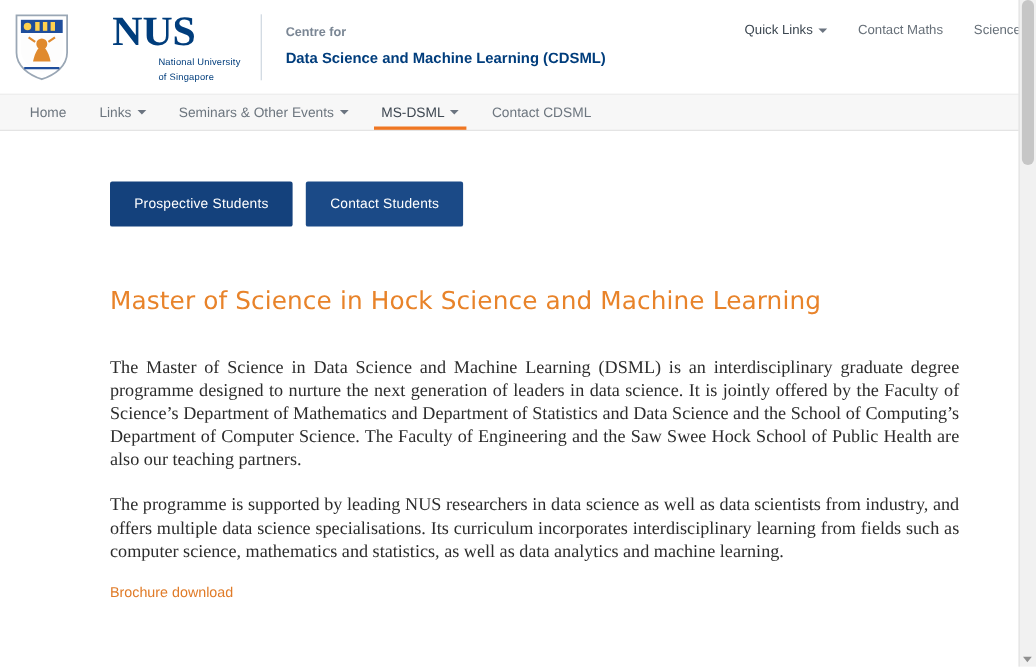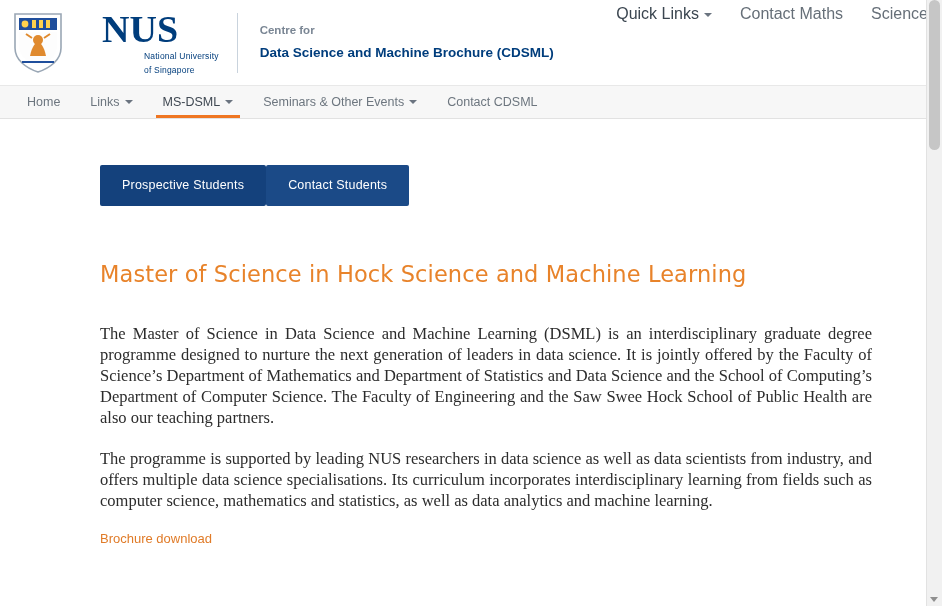--- a/index.html
+++ b/index.html
@@ -76,25 +76,25 @@
     margin-bottom: 7px;
   }
   .centre-main {
     font-size: 13.5px;
     color: #003d7c;
     font-weight: bold;
   }
   .top-links {
     position: absolute;
     right: 0;
-    top: 5px;
+    top: 20px;
     display: flex;
     align-items: center;
     gap: 0;
-    font-size: 16px;
+    font-size: 12px;
   }
   .top-links a {
     color: #666f78;
     text-decoration: none;
     padding: 0 14px;
     white-space: nowrap;
   }
   .top-links a.quick {
     color: #3b4650;
   }
@@ -140,20 +140,21 @@
     height: 3px;
     background: #ef7622;
   }
 
   
   .content {
     padding: 0 0 0 100px;
   }
   .btn-row {
     display: flex;
+    gap: 12px;
     padding-top: 46px;
   }
   .pill-btn {
     background: #14417c;
     color: #ffffff;
     font-size: 12.5px;
     padding: 13px 22px 14px;
     border: none;
     border-radius: 2px;
     cursor: pointer;
@@ -246,44 +247,44 @@
       <span class="nus-big">NUS</span>
       <span class="nus-sub">National University</span>
       <span class="nus-sub">of Singapore</span>
     </div>
   </div>
 
   <div class="divider-v"></div>
 
   <div class="centre-block">
     <div class="centre-small">Centre for</div>
-    <div class="centre-main">Data Science and Machine Brochure (CDSML)</div>
+    <div class="centre-main">Data Science and Machine Learning (CDSML)</div>
   </div>
 
   <div class="top-links">
     <a href="#" class="quick"><span>Quick Links</span><span class="caret-down"></span></a>
     <a href="#">Contact Maths</a>
     <a href="#">Science</a>
   </div>
 </div>
 
 <div class="navbar">
   <div class="nav-item">
     <span>Home</span>
   </div>
   <div class="nav-item">
     <span>Links</span>
     <span class="caret-down"></span>
   </div>
+  <div class="nav-item">
+    <span>Seminars &amp; Other Events</span>
+    <span class="caret-down"></span>
+  </div>
   <div class="nav-item active">
     <span>MS-DSML</span>
-    <span class="caret-down"></span>
-  </div>
-  <div class="nav-item">
-    <span>Seminars &amp; Other Events</span>
     <span class="caret-down"></span>
   </div>
   <div class="nav-item">
     <span>Contact CDSML</span>
   </div>
 </div>
 
 <div class="content">
 
   <div class="btn-row">

